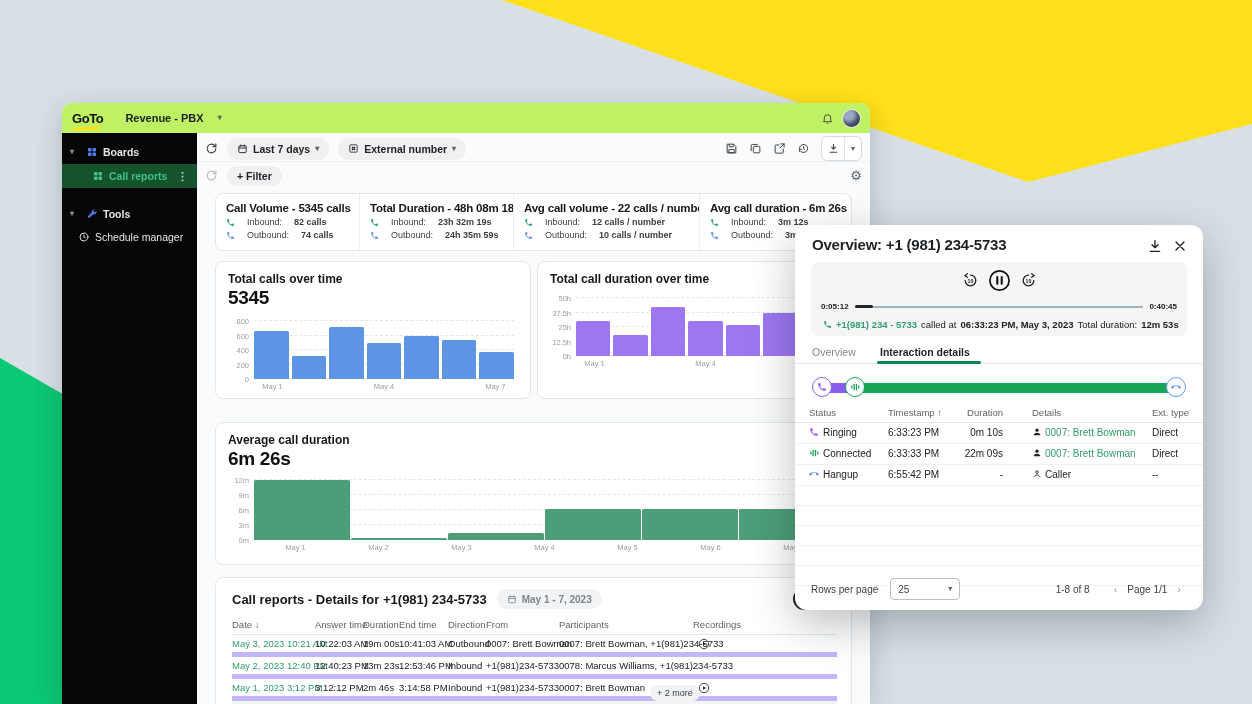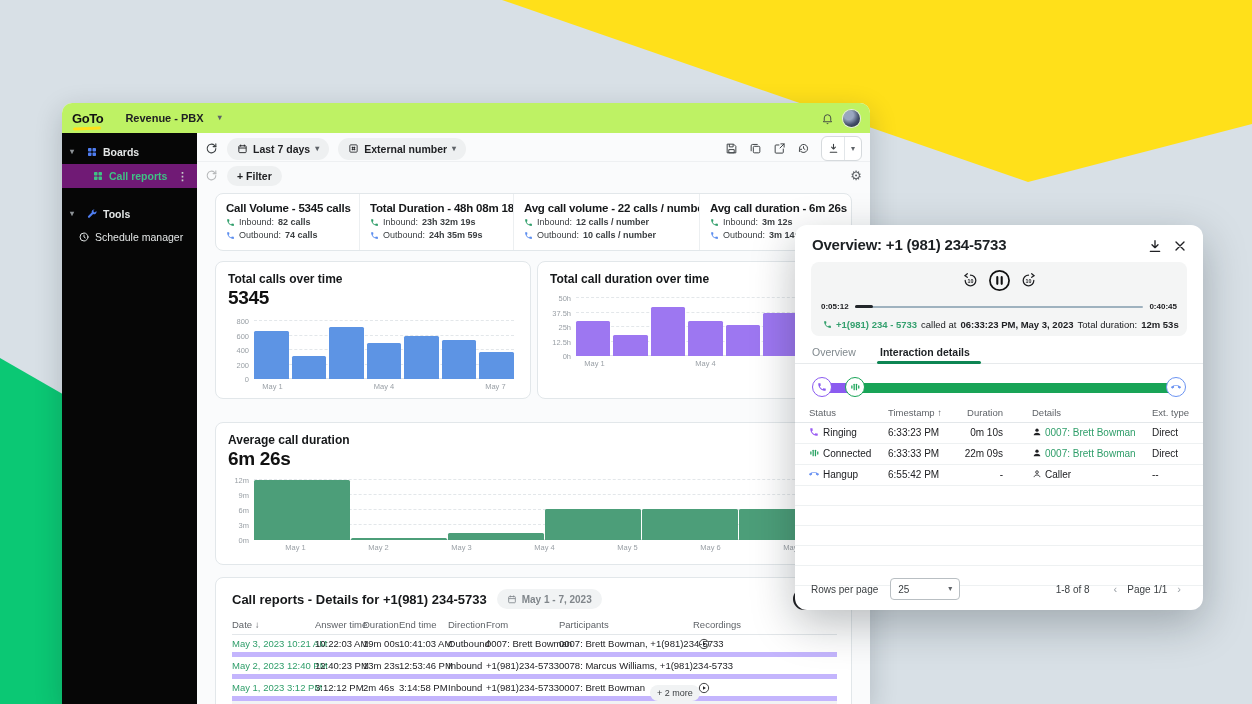--- a/index.html
+++ b/index.html
@@ -19,42 +19,42 @@
   #logo .swoosh{position:absolute;left:1px;bottom:-4px;width:28px;height:3px;background:#ffe01a;border-radius:2px;transform:rotate(-2deg)}
   #workspace{margin-left:22px;font-size:11px;font-weight:700;color:#202124;display:flex;align-items:center;gap:14px;cursor:pointer}
   .caret{font-size:8px;color:#5f6368;line-height:1}
   #topbar-right{margin-left:auto;display:flex;align-items:center;gap:9px;margin-right:10px}
   .avatar{width:17px;height:17px;border-radius:50%;background:radial-gradient(circle at 34% 30%,#9aa7c0 0 28%,#45506b 60%,#1d2436 100%);box-shadow:0 0 0 1px #e8e8e8}
   
   #sidebar{position:absolute;left:0;top:30px;bottom:0;width:135px;background:#060606}
   .side-row{position:absolute;left:0;right:0;height:22px;display:flex;align-items:center;color:#e4e7e7;font-size:10.5px;font-weight:600;cursor:pointer}
   .side-row .caret{color:#8d9296;margin-left:8px;width:10px}
   .side-ic{width:12px;height:12px;margin-right:5px;display:inline-flex}
-  .side-sel{background:#701a75;color:#3fc184}
+  .side-sel{background:#14532d;color:#3fc184}
   .kebab{margin-left:auto;margin-right:9px;color:#c7cccb;font-size:11px;letter-spacing:0}
   
   #content{position:absolute;left:135px;top:30px;right:0;bottom:0;background:#fafbfc;overflow:hidden}
   .tb-ic{width:15px;height:15px;color:#3c4043;display:inline-flex;cursor:pointer}
   .pill{display:inline-flex;align-items:center;gap:5px;background:#eef0f1;border-radius:13px;
         height:22px;padding:0 10px;font-size:10.5px;font-weight:700;color:#202124;cursor:pointer}
   #tool-row1{position:absolute;left:8px;top:3px;right:8px;height:25px;display:flex;align-items:center;gap:9px}
   #tool-row2{position:absolute;left:8px;top:31px;right:8px;height:23px;display:flex;align-items:center;gap:9px}
   #tool-divider{position:absolute;left:0;top:28px;right:0;border-top:1px solid #eef0f2}
   #right-icons{margin-left:auto;display:flex;align-items:center;gap:11px}
   #dl-split{display:flex;align-items:center;border:1px solid #d6dadd;border-radius:6px;height:23px;background:#fff}
   #dl-split .half{display:flex;align-items:center;justify-content:center;width:22px;height:100%;cursor:pointer}
   #dl-split .half+.half{border-left:1px solid #e2e6e9;width:16px}
   .gear{font-size:13px;color:#5f6368;cursor:pointer;margin-left:auto}
   
   .card{position:absolute;background:#fff;border:1px solid #e2e7ea;border-radius:8px;box-sizing:border-box}
   #stats-card{left:18px;top:60px;width:637px;height:58px;display:grid;grid-template-columns:143px 154px 186px 154px}
   .stat-col{padding:8px 8px 0 10px;overflow:hidden}
   .stat-col+.stat-col{border-left:1px solid #eceff1}
   .stat-title{font-size:11.5px;font-weight:700;color:#16181a;letter-spacing:-.2px;white-space:nowrap}
-  .stat-line{display:flex;align-items:center;gap:4px;margin-top:3px;font-size:9px;color:#3c4043;white-space:nowrap}
+  .stat-line{display:flex;align-items:center;gap:12px;margin-top:3px;font-size:9px;color:#3c4043;white-space:nowrap}
   .stat-line b{font-weight:700}
   .ph-ic{width:9px;height:9px;display:inline-flex}
   .in-c{color:#2f9e6a}.out-c{color:#5b8def}
   .chart-card{padding:10px 12px 0 12px}
   #chart-card-1{left:18px;top:128px;width:316px;height:138px}
   #chart-card-2{left:340px;top:128px;width:315px;height:138px}
   #chart-card-3{left:18px;top:289px;width:637px;height:143px}
   .c-title{font-size:12px;font-weight:700;color:#16181a}
   .c-num{font-size:19px;font-weight:700;color:#111;letter-spacing:-.3px;margin-top:1px}
   .plot{position:relative;margin-left:26px;margin-right:4px}

